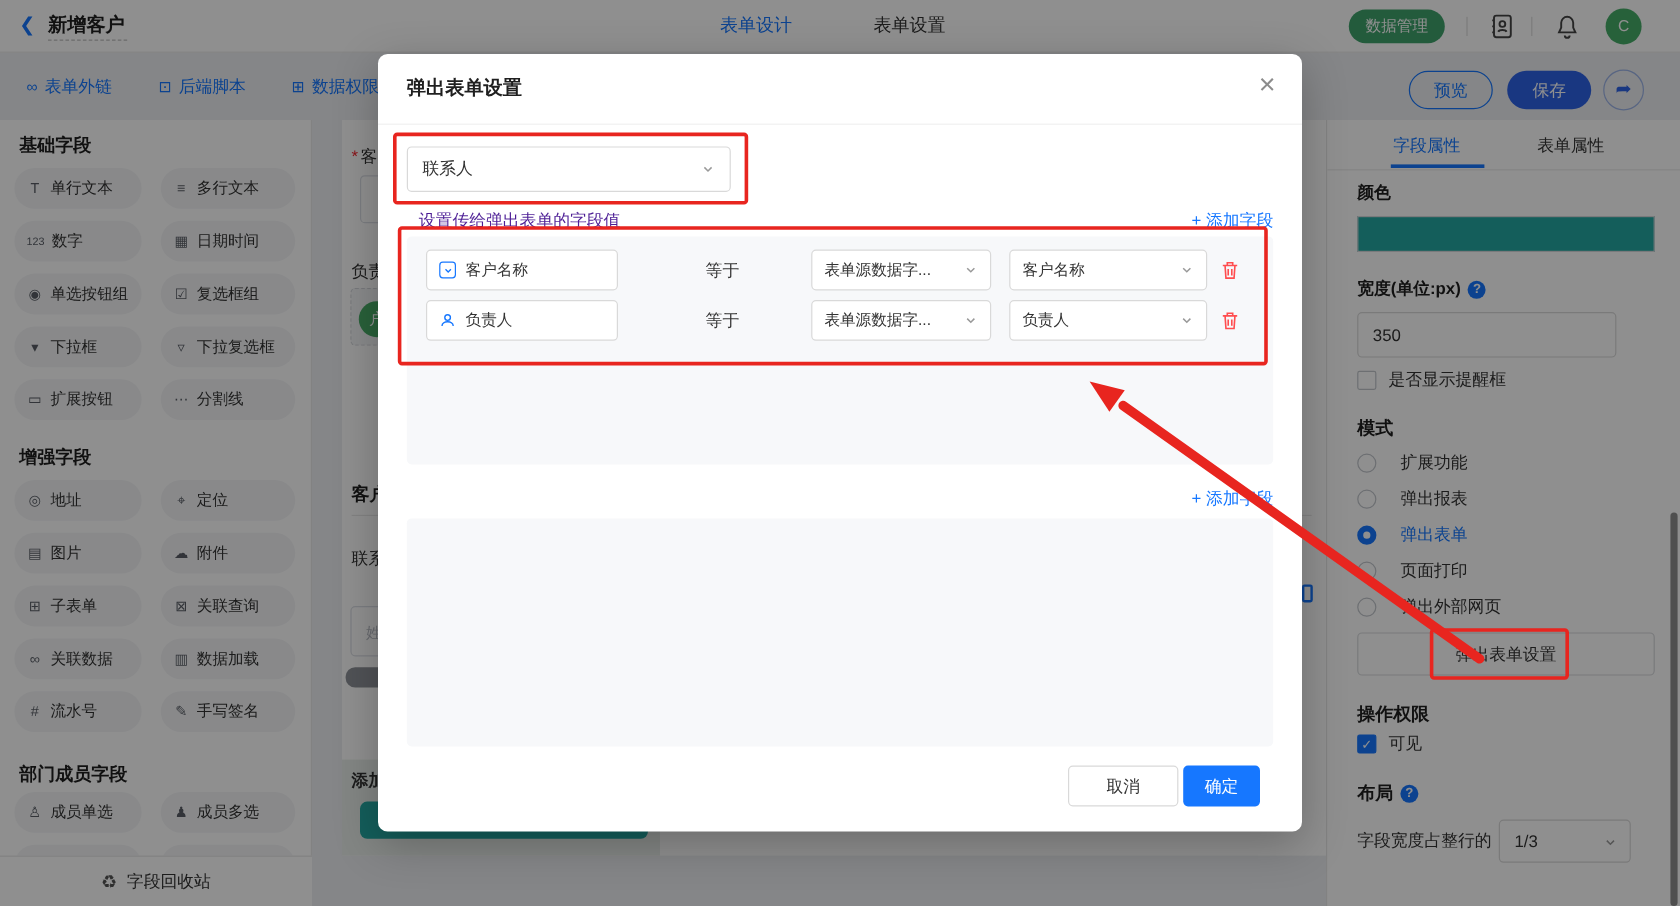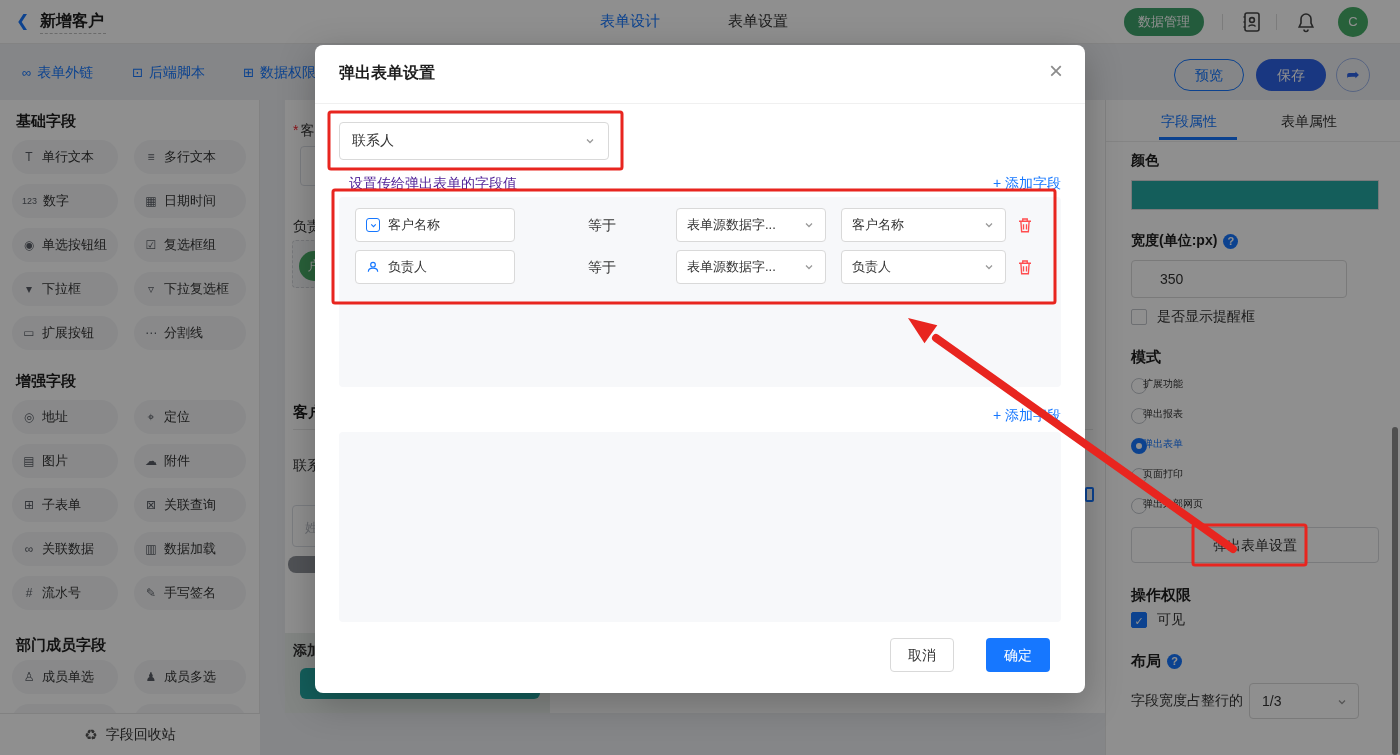--- a/index.html
+++ b/index.html
@@ -45,27 +45,27 @@
   .bluefrag{position:absolute;left:1085px;top:487px;width:9px;height:15px;border:2px solid #1677ff;border-radius:2px}
   
   .panel{position:absolute;left:1105px;top:100px;width:295px;height:655px;background:#fff;border-left:1px solid #e8e8e8}
   .ptab{position:absolute;top:13px;font-size:14px;color:#333}
   .ptab.active{color:#1677ff}
   .ptab-underline{position:absolute;left:53px;top:37px;width:78px;height:3px;background:#1677ff}
   .pdivider{position:absolute;left:0;top:41px;width:295px;height:1px;background:#ececec}
   .plabel{position:absolute;left:25px;font-size:14px;font-weight:bold;color:#1f1f1f;display:flex;align-items:center;gap:6px}
   .qicon{display:inline-block;width:15px;height:15px;border-radius:50%;background:#1677ff;color:#fff;font-size:11px;font-weight:bold;text-align:center;line-height:15px}
   .swatch{position:absolute;left:25px;top:80px;width:248px;height:30px;background:#25a8a2;border:1px solid #d8dadd}
-  .pinput{position:absolute;left:25px;top:160px;width:216px;height:38px;border:1px solid #d9d9d9;border-radius:4px;font-size:14px;color:#333;line-height:36px;padding-left:28px;background:#fff}
+  .pinput{position:absolute;left:25px;top:160px;width:216px;height:38px;border:1px solid #d9d9d9;border-radius:4px;font-size:14px;color:#333;line-height:36px;padding-left:12px;background:#fff}
   .cbox{position:absolute;left:25px;width:16px;height:16px;border:1px solid #c2c6cc;border-radius:2px;background:#fff}
   .cbox.checked{background:#1677ff;border-color:#1677ff;color:#fff;font-size:11px;text-align:center;line-height:16px}
   .cblabel{position:absolute;left:51px;font-size:14px;color:#333}
   .radio{position:absolute;left:25px;width:16px;height:16px;border:1px solid #c2c6cc;border-radius:50%;background:#fff}
   .radio.sel{border:5px solid #1677ff}
-  .rlabel{position:absolute;left:37px;font-size:10px;color:#333}
+  .rlabel{position:absolute;left:61px;font-size:14px;color:#333}
   .rlabel.sel{color:#1677ff}
   .pbutton{position:absolute;left:25px;top:427px;width:248px;height:36px;border:1px solid #d8dadd;border-radius:4px;background:#fff;font-size:14px;color:#333;text-align:center;line-height:34px}
   .pselect{position:absolute;left:143px;top:583px;width:110px;height:36px;border:1px solid #d9d9d9;border-radius:4px;background:#fff;font-size:14px;color:#333;line-height:34px;padding-left:12px}
   .scrollthumb{position:absolute;left:1392px;top:427px;width:6px;height:328px;border-radius:3px;background:#8e8e8e}
   
   .overlay{position:absolute;left:0;top:0;width:1400px;height:755px;background:rgba(0,0,0,0.44);z-index:50}
   
   .modal{position:absolute;left:315px;top:45px;width:770px;height:648px;background:#fff;border-radius:8px;box-shadow:0 10px 36px rgba(0,0,0,.25);z-index:100}
   .m-title{position:absolute;left:24px;top:18px;font-size:16px;font-weight:bold;color:#1f1f1f}
   .m-close{position:absolute;left:726px;top:12px;font-size:24px;color:#8c8c8c;width:30px;text-align:center}
@@ -74,21 +74,21 @@
   .m-target{left:24px;top:77px;width:270px;height:38px;font-size:14px;padding:0 12px}
   .m-seclabel{position:absolute;left:34px;font-size:14px;color:#4c1d95}
   .m-add{position:absolute;right:24px;font-size:14px;color:#1677ff}
   .m-panel{position:absolute;left:24px;width:722px;height:190px;background:#f7f8fa;border-radius:4px}
   .m-fieldbox{position:absolute;width:160px;height:34px;background:#fff;border:1px solid #d9d9d9;border-radius:4px;display:flex;align-items:center;gap:8px;padding-left:10px;font-size:13px;color:#333}
   .dd-ic{width:14px;height:14px;border:1.5px solid #1677ff;border-radius:3px;display:flex;align-items:center;justify-content:center}
   .m-op{position:absolute;font-size:14px;color:#333;line-height:34px}
   .chev{width:12px;height:12px;flex:none}
   .trash{position:absolute;width:18px;height:20px}
   .m-btn{position:absolute;top:593px;height:34px;border-radius:4px;font-size:14px;text-align:center;line-height:32px}
-  .m-cancel{left:575px;width:64px;border:1px solid #d9d9d9;color:#333;background:#fff}
+  .m-cancel{left:575px;width:92px;border:1px solid #d9d9d9;color:#333;background:#fff}
   .m-ok{left:671px;width:64px;background:#1677ff;color:#fff;line-height:34px}
   
   .anno{position:absolute;left:0;top:0;width:1400px;height:755px;z-index:300;pointer-events:none}
 </style>
 </head>
 <body>
 
 <div id="root">
 
   <div class="topbar">

